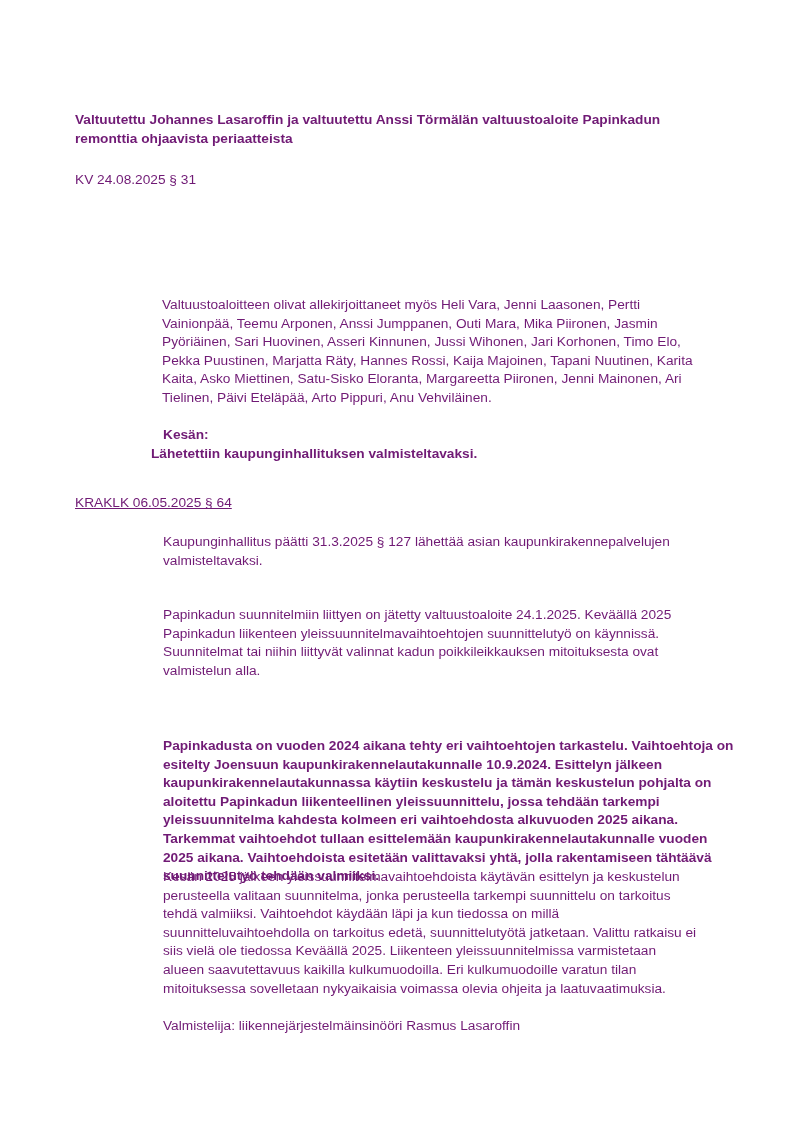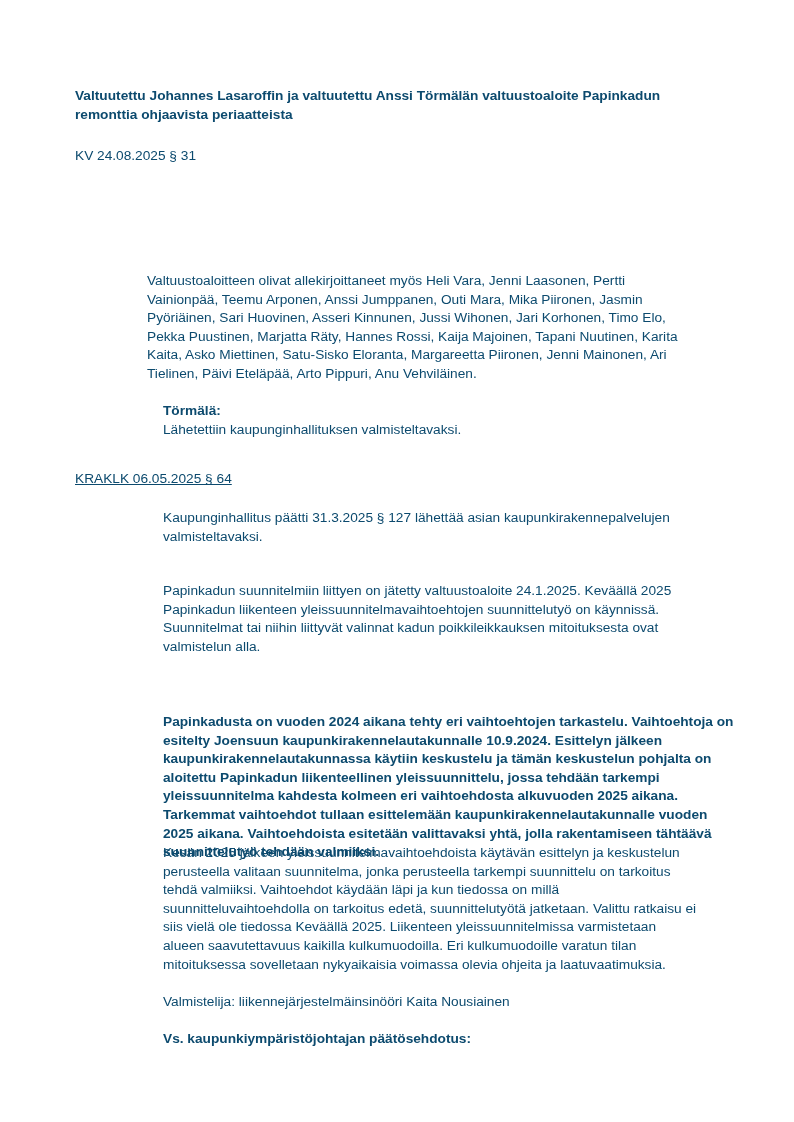--- a/index.html
+++ b/index.html
@@ -14,30 +14,31 @@
     background: #ffffff;
     font-family: "Liberation Sans", "DejaVu Sans", sans-serif;
     color: #000000;
     overflow: hidden;
   }
   .block {
     position: absolute;
     font-size: 13.7px;
     line-height: 18.6px;
     white-space: pre-line;
-    color: #0c4a6e;
+    color: #701a75;
+    margin-top: 24px;
   }
   .bold { font-weight: 700; }
 
   #doc-title        { top: 87px;  left: 75px;  width: 672px; }
   #kv-reference     { top: 147px; left: 75px;  width: 400px; }
   #kv-paragraph-1   { top: 198px; left: 163px; width: 608px; }
-  #kv-signatories   { top: 272px; left: 147px; width: 608px; }
+  #kv-signatories   { top: 272px; left: 162px; width: 608px; }
   #decision-label   { top: 402px; left: 163px; width: 300px; }
-  #decision-text    { top: 421px; left: 163px; width: 608px; }
+  #decision-text    { top: 421px; left: 151px; width: 608px; font-weight: bold; }
   #kraklk-reference { top: 470px; left: 75px;  width: 400px; text-decoration: underline; }
   #diary-number     { top: 489px; left: 75px;  width: 400px; }
   #kra-paragraph-1  { top: 509px; left: 163px; width: 608px; }
   #kra-paragraph-2  { top: 582px; left: 163px; width: 608px; }
   #kra-paragraph-3  { top: 713px; left: 163px; width: 608px; font-weight: bold; }
   #kra-paragraph-4  { top: 844px; left: 163px; width: 608px; }
   #preparer-line    { top: 993px; left: 163px; width: 608px; }
   #proposal-heading { top: 1030px; left: 163px; width: 608px; }
 </style>
 </head>
@@ -51,21 +52,21 @@
   <div id="kv-reference" class="block">KV 24.08.2025 § 31</div>
 
 
   <div id="kv-signatories" class="block">Valtuustoaloitteen olivat allekirjoittaneet myös Heli Vara, Jenni Laasonen, Pertti
 Vainionpää, Teemu Arponen, Anssi Jumppanen, Outi Mara, Mika Piironen, Jasmin
 Pyöriäinen, Sari Huovinen, Asseri Kinnunen, Jussi Wihonen, Jari Korhonen, Timo Elo,
 Pekka Puustinen, Marjatta Räty, Hannes Rossi, Kaija Majoinen, Tapani Nuutinen, Karita
 Kaita, Asko Miettinen, Satu-Sisko Eloranta, Margareetta Piironen, Jenni Mainonen, Ari
 Tielinen, Päivi Eteläpää, Arto Pippuri, Anu Vehviläinen.</div>
 
-  <div id="decision-label" class="block bold">Törmälä:</div>
+  <div id="decision-label" class="block bold">Kesän:</div>
 
   <div id="decision-text" class="block">Lähetettiin kaupunginhallituksen valmisteltavaksi.</div>
 
   <div id="kraklk-reference" class="block">KRAKLK 06.05.2025 § 64</div>
 
 
   <div id="kra-paragraph-1" class="block">Kaupunginhallitus päätti 31.3.2025 § 127 lähettää asian kaupunkirakennepalvelujen
 valmisteltavaksi.</div>
 
   <div id="kra-paragraph-2" class="block">Papinkadun suunnitelmiin liittyen on jätetty valtuustoaloite 24.1.2025. Keväällä 2025
@@ -83,17 +84,16 @@
 suunnittelutyö tehdään valmiiksi.</div>
 
   <div id="kra-paragraph-4" class="block">Kesän 2025 jälkeen yleissuunnitelmavaihtoehdoista käytävän esittelyn ja keskustelun
 perusteella valitaan suunnitelma, jonka perusteella tarkempi suunnittelu on tarkoitus
 tehdä valmiiksi. Vaihtoehdot käydään läpi ja kun tiedossa on millä
 suunnitteluvaihtoehdolla on tarkoitus edetä, suunnittelutyötä jatketaan. Valittu ratkaisu ei
 siis vielä ole tiedossa Keväällä 2025. Liikenteen yleissuunnitelmissa varmistetaan
 alueen saavutettavuus kaikilla kulkumuodoilla. Eri kulkumuodoille varatun tilan
 mitoituksessa sovelletaan nykyaikaisia voimassa olevia ohjeita ja laatuvaatimuksia.</div>
 
-  <div id="preparer-line" class="block">Valmistelija: liikennejärjestelmäinsinööri Kaita Nousiainen</div>
+  <div id="preparer-line" class="block">Valmistelija: liikennejärjestelmäinsinööri Rasmus Lasaroffin</div>
 
-  <div id="proposal-heading" class="block bold">Vs. kaupunkiympäristöjohtajan päätösehdotus:</div>
 
 </div>
 
 </body></html>

